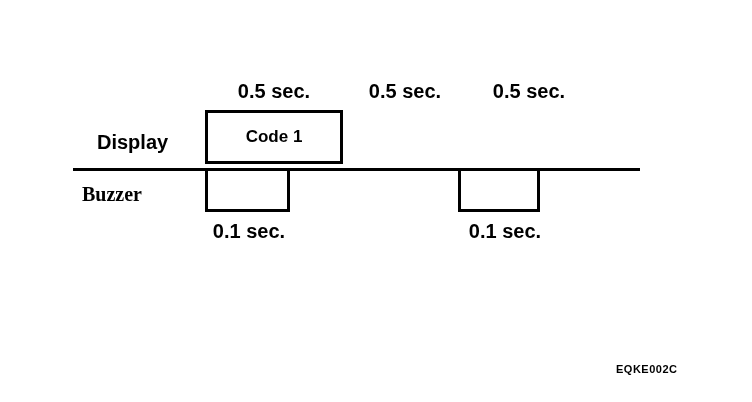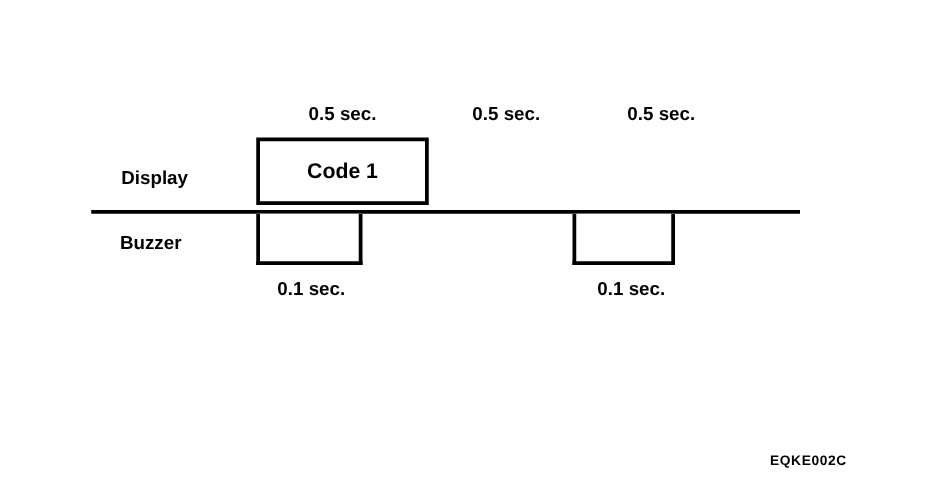--- a/index.html
+++ b/index.html
@@ -12,21 +12,21 @@
     width: 752px;
     height: 402px;
     background: #ffffff;
     font-family: "Liberation Sans", sans-serif;
     font-weight: 700;
     color: #000000;
     overflow: hidden;
   }
   .lbl {
     position: absolute;
-    font-size: 15px;
+    font-size: 20px;
     line-height: 19px;
     white-space: nowrap;
   }
   .centered {
     width: 120px;
     text-align: center;
   }
   .baseline {
     position: absolute;
     left: 73px;
@@ -54,21 +54,21 @@
     top: 171px;
     height: 41px;
     box-sizing: border-box;
     border: 3px solid #000000;
     border-top: none;
     background: #ffffff;
   }
   .buzz1 { left: 205px; width: 85px; }
   .buzz2 { left: 458px; width: 82px; }
   .display-label { left: 97px; top: 133px; }
-  .buzzer-label  { left: 96px; top: 185px; }
+  .buzzer-label  { left: 82px; top: 185px; font-family: Liberation Serif, serif; }
   .t05-1 { left: 214px; top: 82px; }
   .t05-2 { left: 345px; top: 82px; }
   .t05-3 { left: 469px; top: 82px; }
   .t01-1 { left: 189px; top: 222px; }
   .t01-2 { left: 445px; top: 222px; }
   .figcode {
     position: absolute;
     left: 616px;
     top: 363px;
     font-size: 11px;

